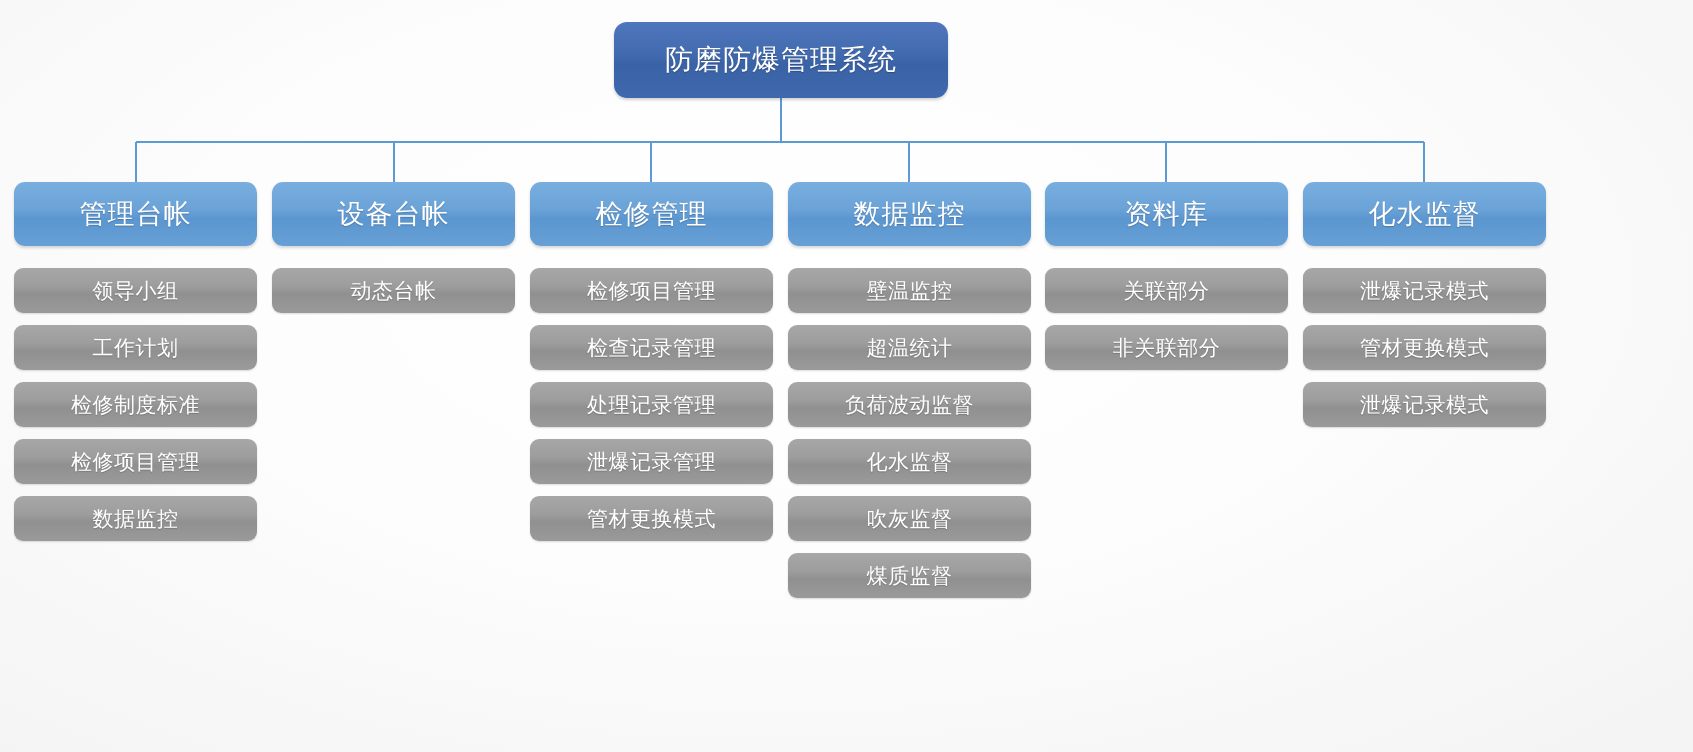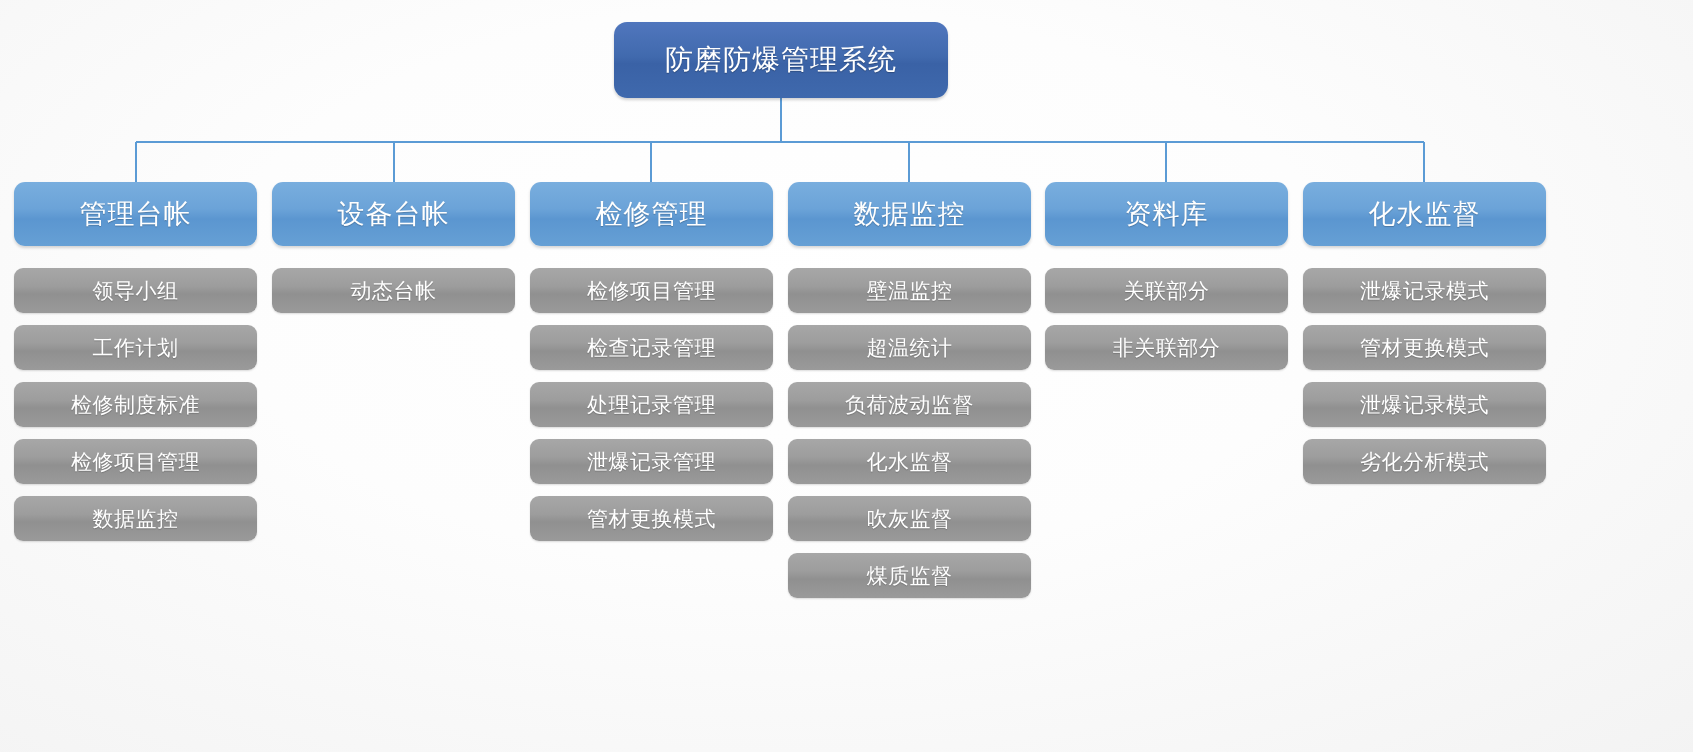--- a/index.html
+++ b/index.html
@@ -217,18 +217,15 @@
     </div>
     <div class="leaf-node">
       <span class="node-label">泄爆记录模式</span>
     </div>
     <div class="leaf-node">
       <span class="node-label">管材更换模式</span>
     </div>
     <div class="leaf-node">
       <span class="node-label">泄爆记录模式</span>
     </div>
-    <div class="leaf-node">
-      <span class="node-label">劣化分析模式</span>
-    </div>
   </div>
 
 </div>
 
 </body></html>

